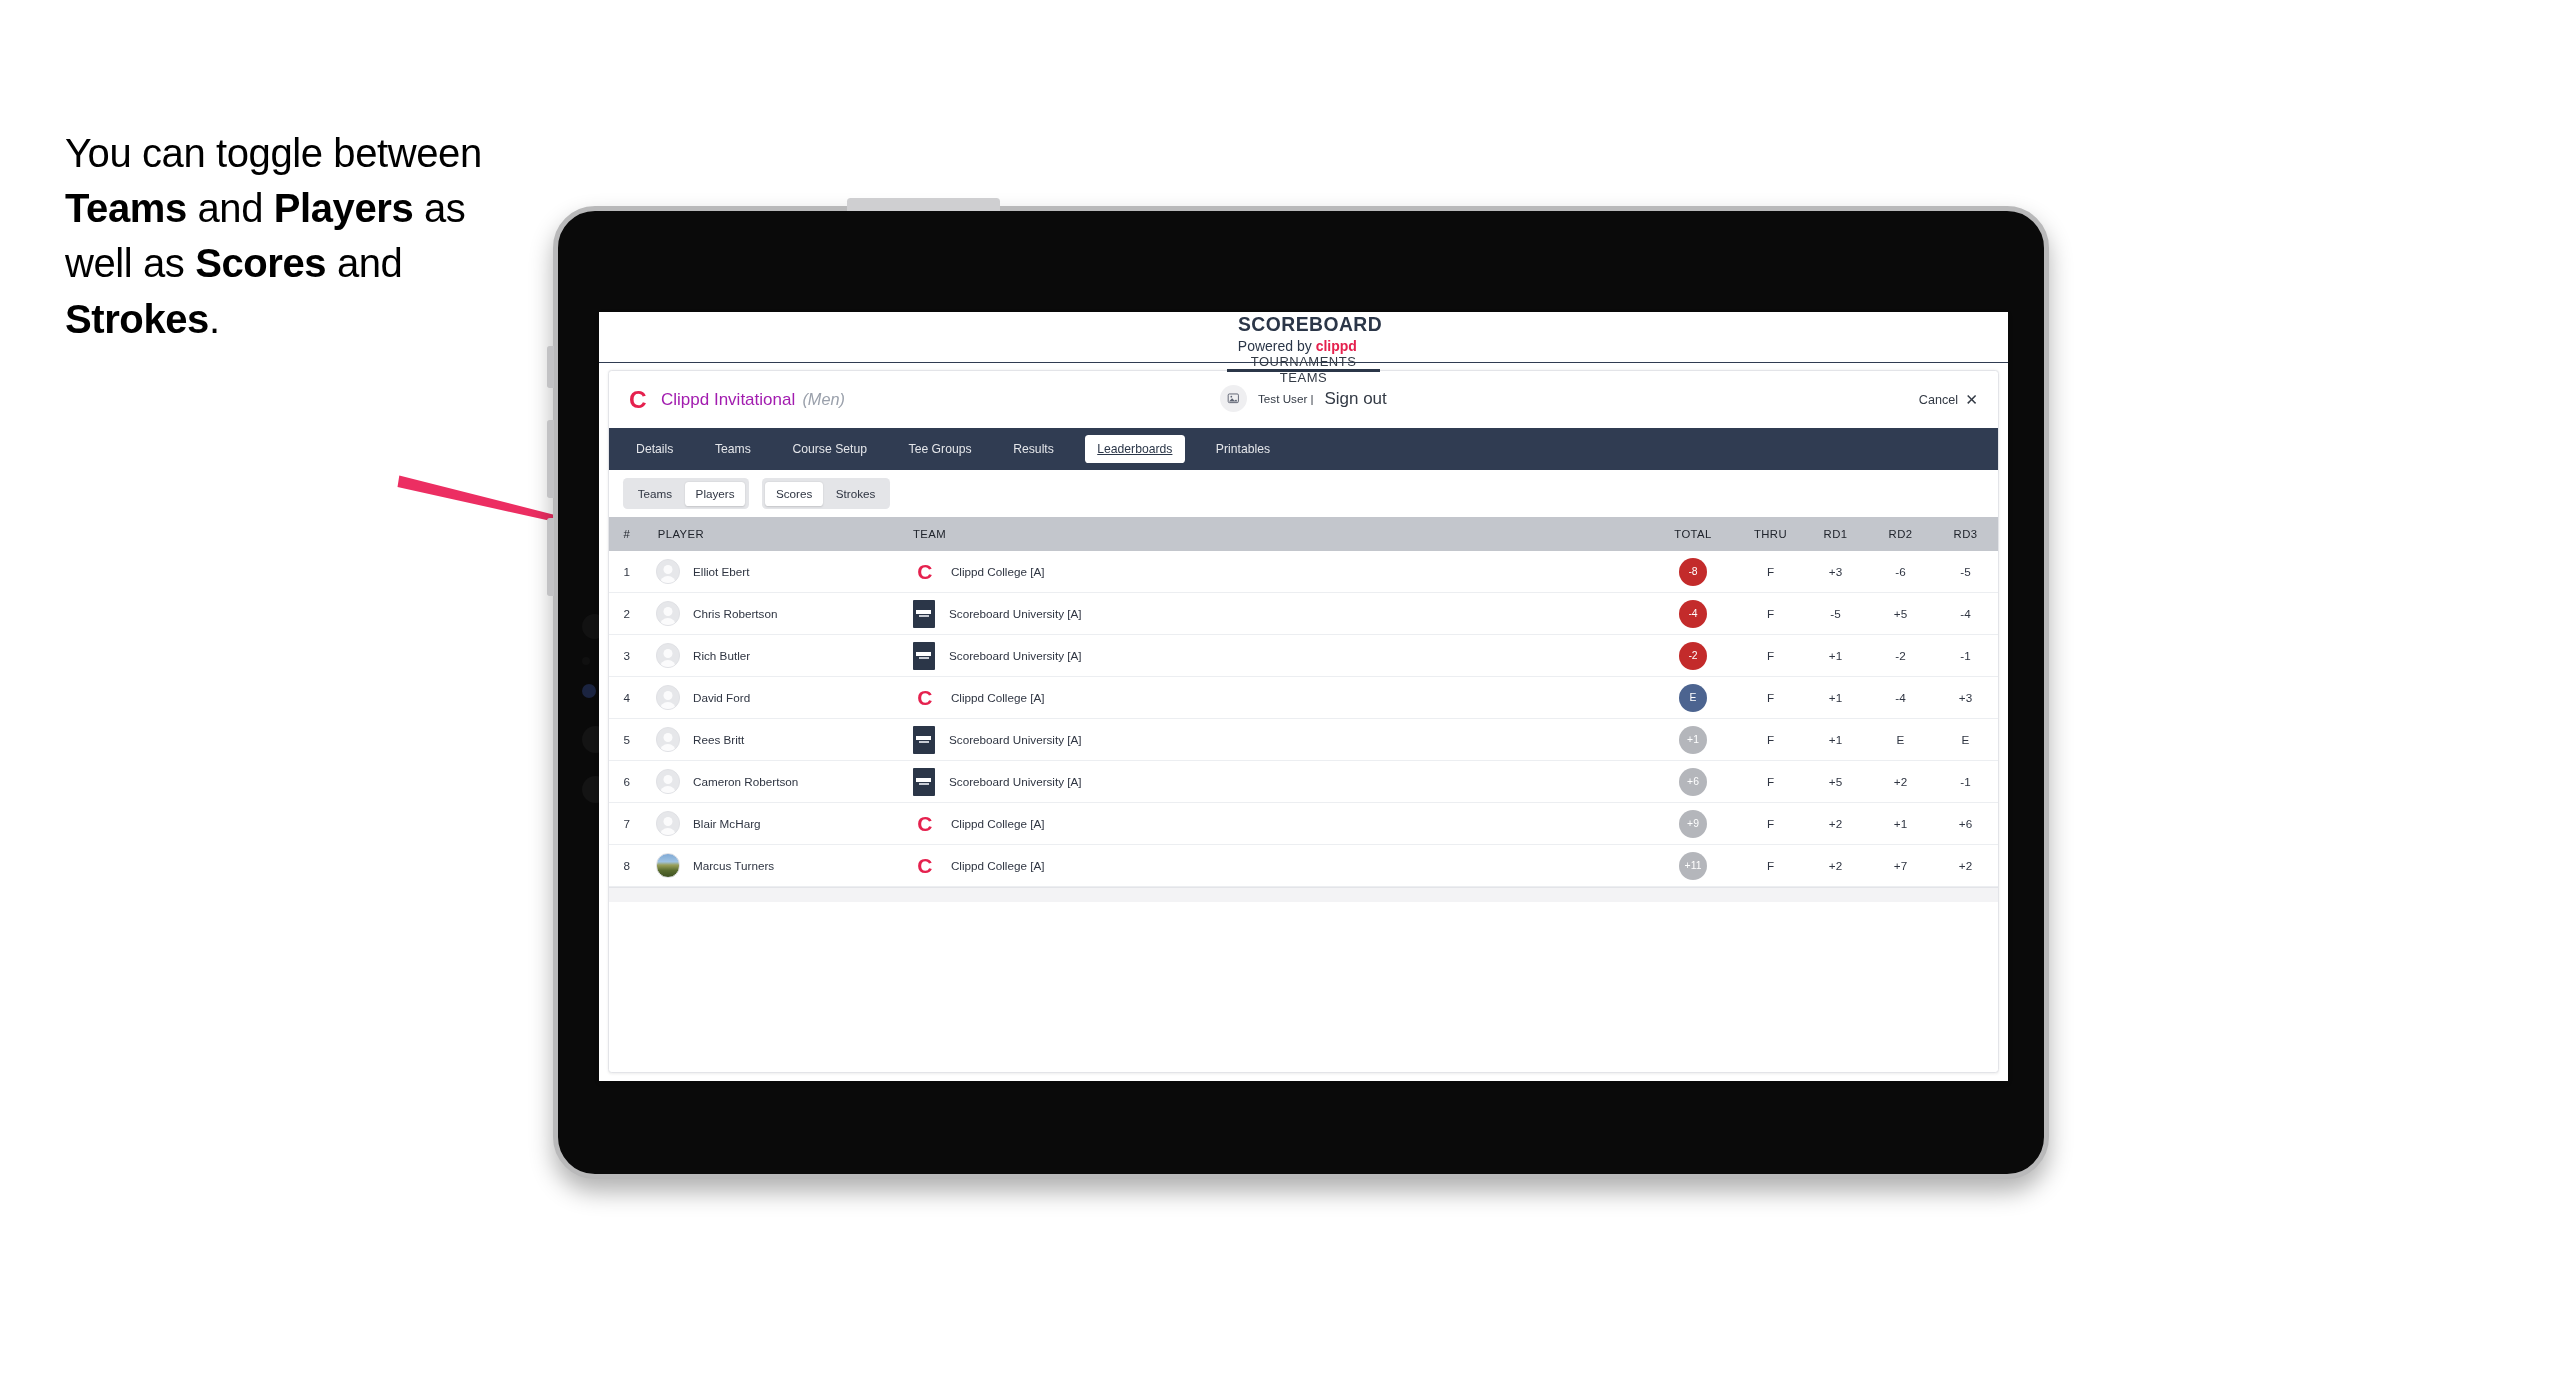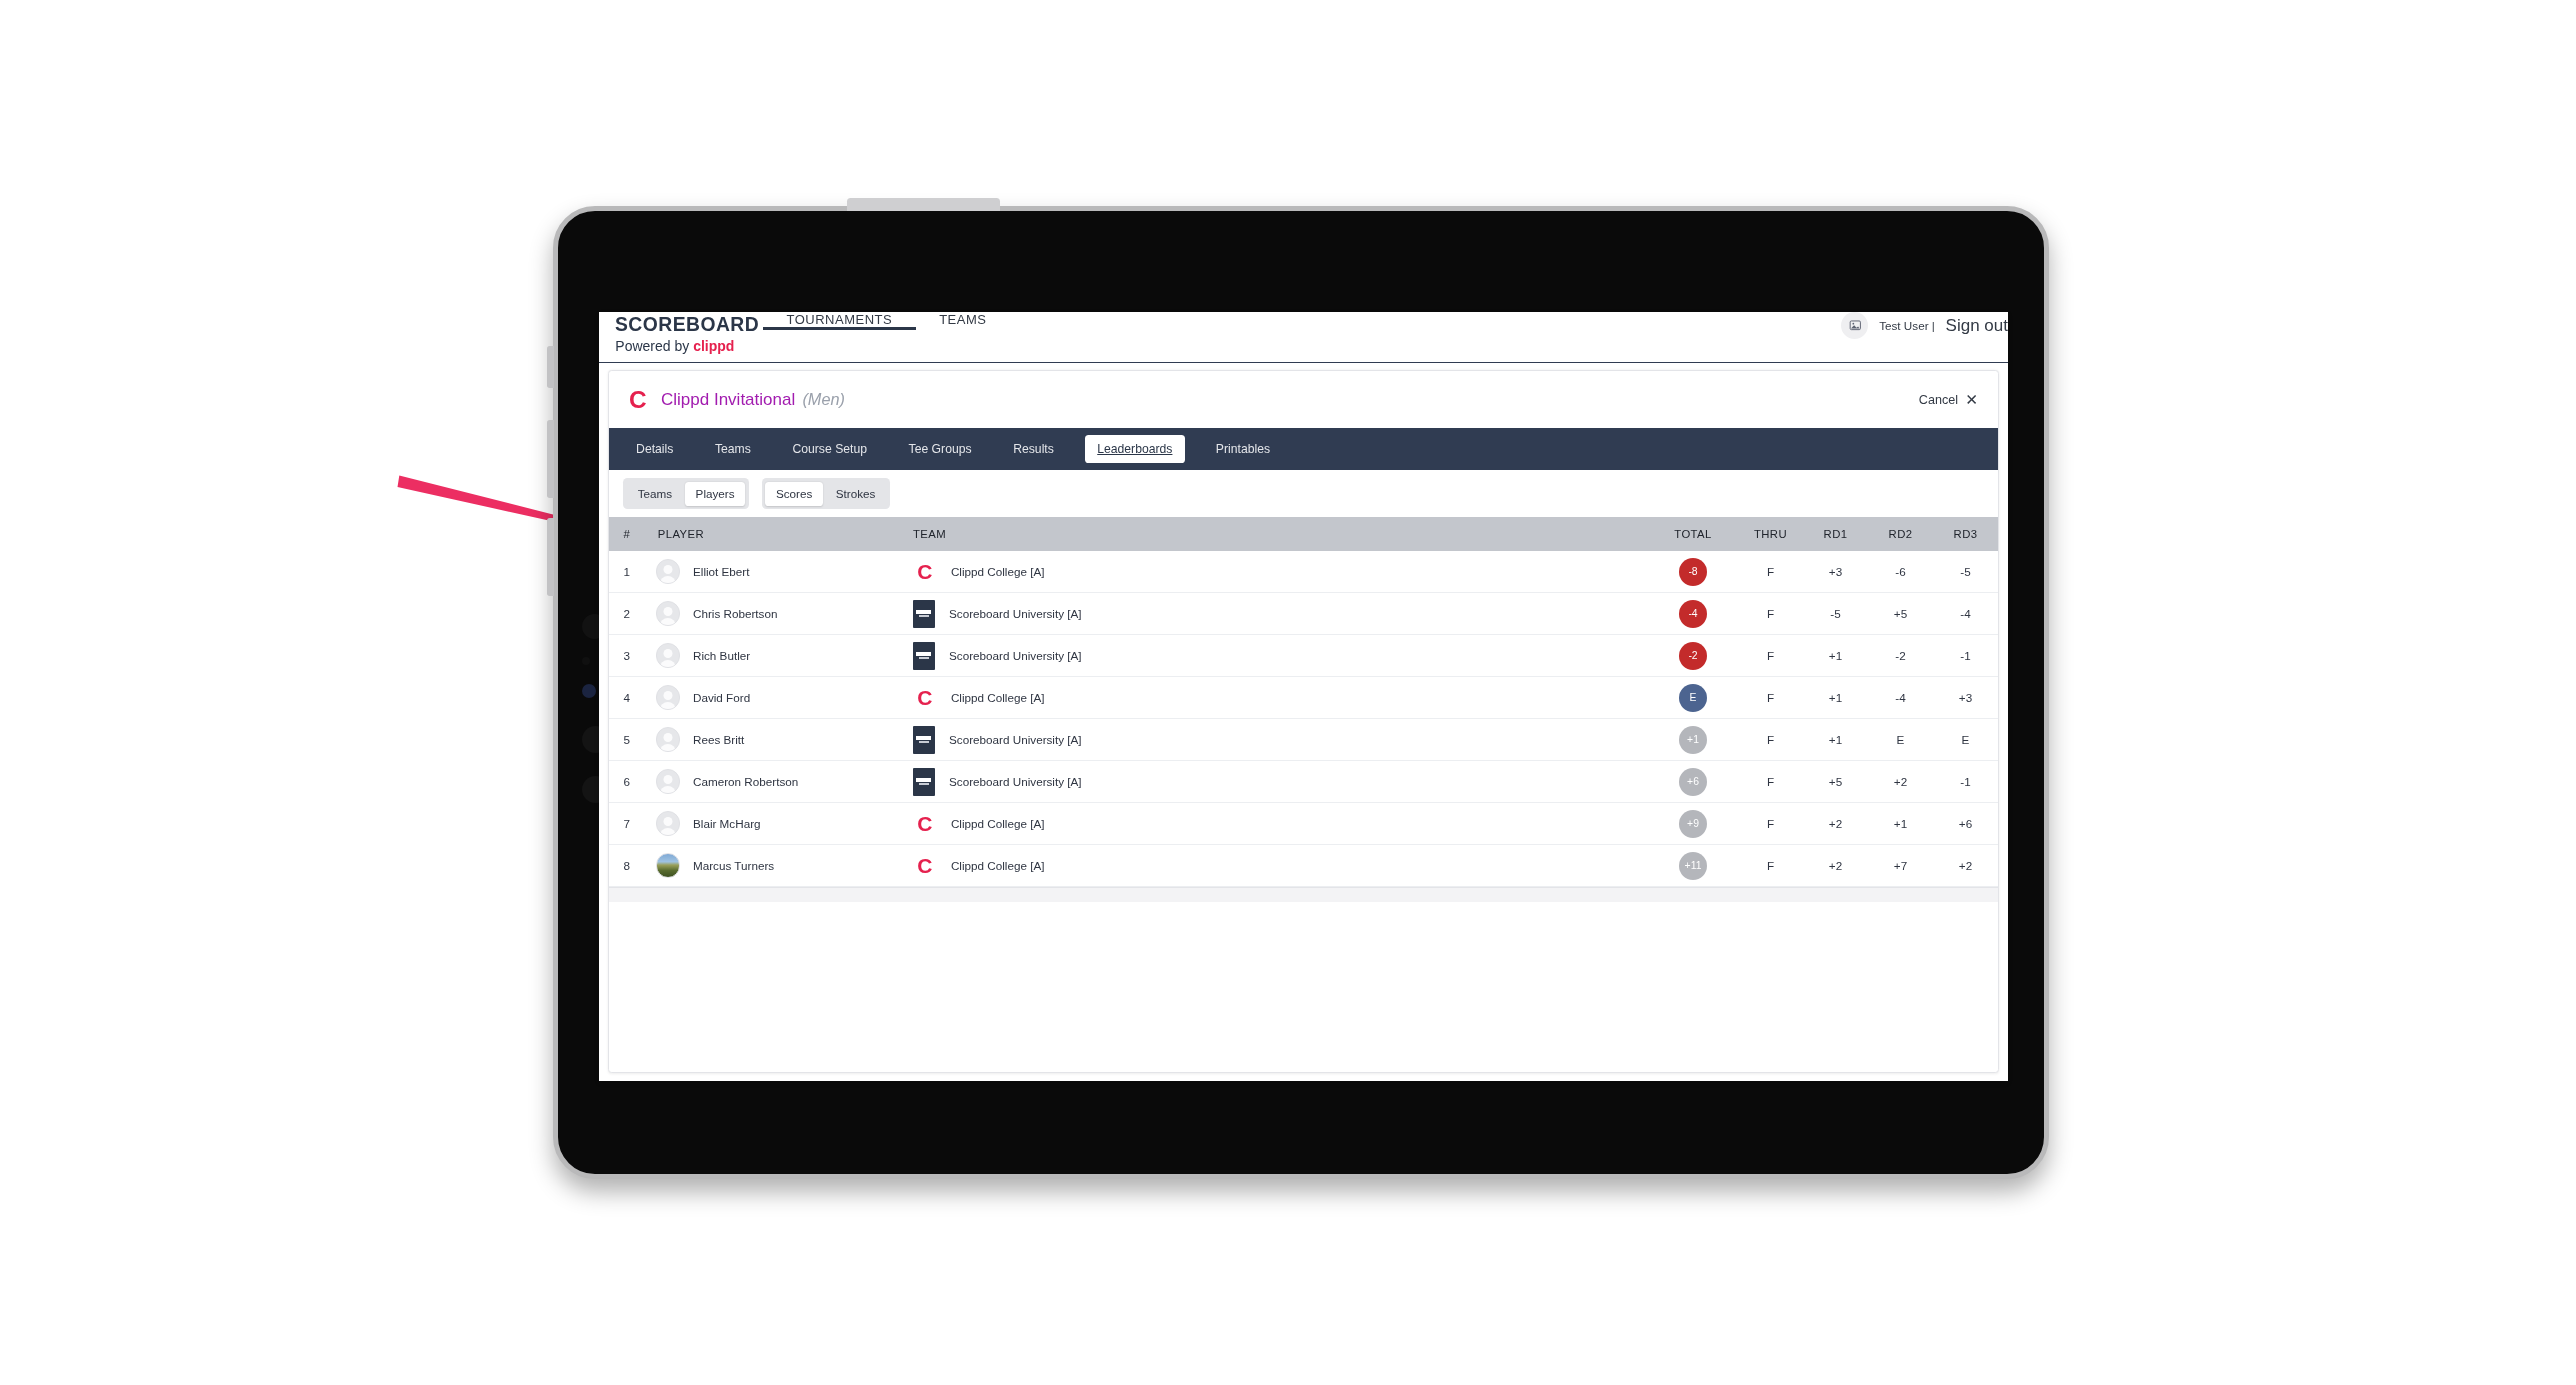--- a/index.html
+++ b/index.html
@@ -69,21 +69,21 @@
     width: 1409px; height: 769px;
     background: #ffffff;
     overflow: hidden;
     box-shadow: 0 1.8px 4.5px rgba(0,0,0,0.2);
   }
 
   
   #topbar {
     height: 51px; background: #ffffff;
     border-bottom: 1.8px solid #303c52;
-    display: flex; align-items: flex-start;
+    display: flex; align-items: center; flex-direction: column;
   }
   #brand {
     width: 164px; display:flex; flex-direction: column;
     justify-content: center; padding-left: 16.3px;
   }
   #brand-title {
     font-size: 21px; font-weight: 700; color:#2b3648;
     letter-spacing: 0.5px; font-family: "Liberation Sans", sans-serif;
     transform: scaleX(0.92); transform-origin: left center;
   }
@@ -202,20 +202,21 @@
   .badge.blue { background:#4c6490; }
   .badge.grey { background:#b4b6bb; }
 
   #table-bottom-bar { height: 14.4px; background:#f3f3f5; border-top:0.9px solid #e3e4e8; }
 </style>
 </head>
 <body>
 
 <div id="stage">
 
+  <div class="annot" id="annot-left"><span>You can toggle between </span><b>Teams</b><span> and </span><b>Players</b><span> as well as </span><b>Scores</b><span> and </span><b>Strokes</b><span>.</span></div>
 
   <svg id="arrow" viewBox="0 0 300 100">
     <path d="M2 6 L238 66 L232 40 L296 69 L226 92 L231 70 L0 19 Z" fill="#ec2e62"></path>
   </svg>
 
   <div id="tablet">
     <div id="top-notch"></div>
     <div class="side-btn" id="btn-a"></div>
     <div class="side-btn" id="btn-b"></div>
     <div class="side-btn" id="btn-c"></div>

